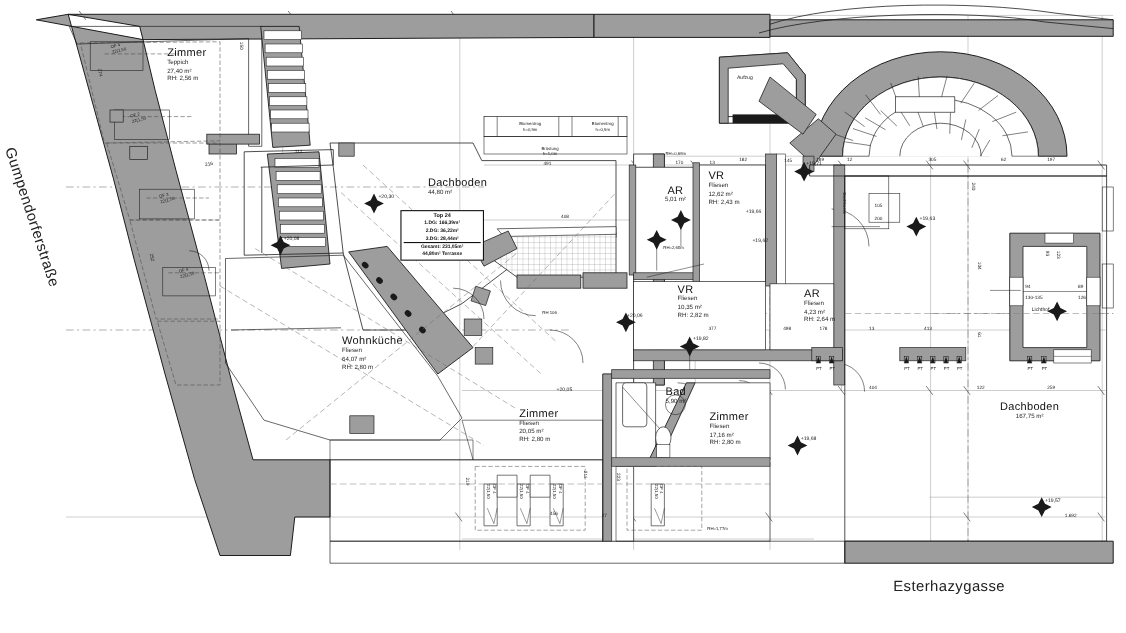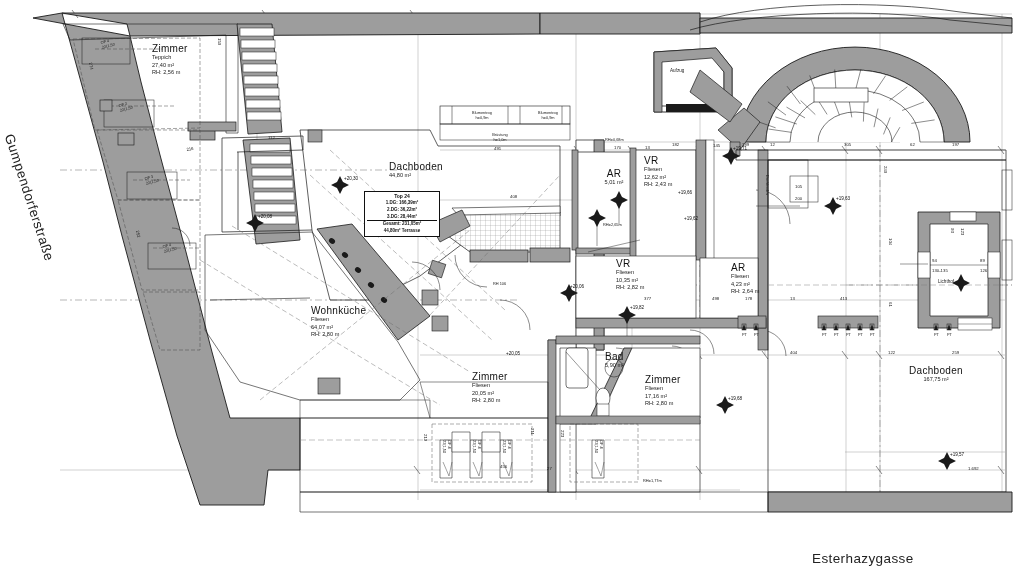--- a/index.html
+++ b/index.html
@@ -432,21 +432,21 @@
     <line x1="588" y1="252" x2="640" y2="240"></line>
     <line x1="566" y1="352" x2="600" y2="390"></line>
     <line x1="756" y1="206" x2="800" y2="206"></line>
     <line x1="928" y1="264" x2="900" y2="264"></line>
   </g>
 
 </svg>
 
 <div class="lbl street vert" style="left:16px;top:132px;transform:rotate(72deg);">Gumpendorferstraße</div>
 
-<div class="lbl street" style="left:812px;top:551px;">Esterhazygasse</div>
+<div class="lbl street" style="left:812px;top:525px;">Esterhazygasse</div>
 
 <div class="lbl" style="left:152px;top:43px;">
   <div class="room-name">Zimmer</div>
   <div class="room-sub">Teppich</div>
   <div class="room-sub">27,40 m²</div>
   <div class="room-sub">RH: 2,56 m</div>
 </div>
 
 <div class="lbl" style="left:389px;top:161px;">
   <div class="room-name">Dachboden</div>

